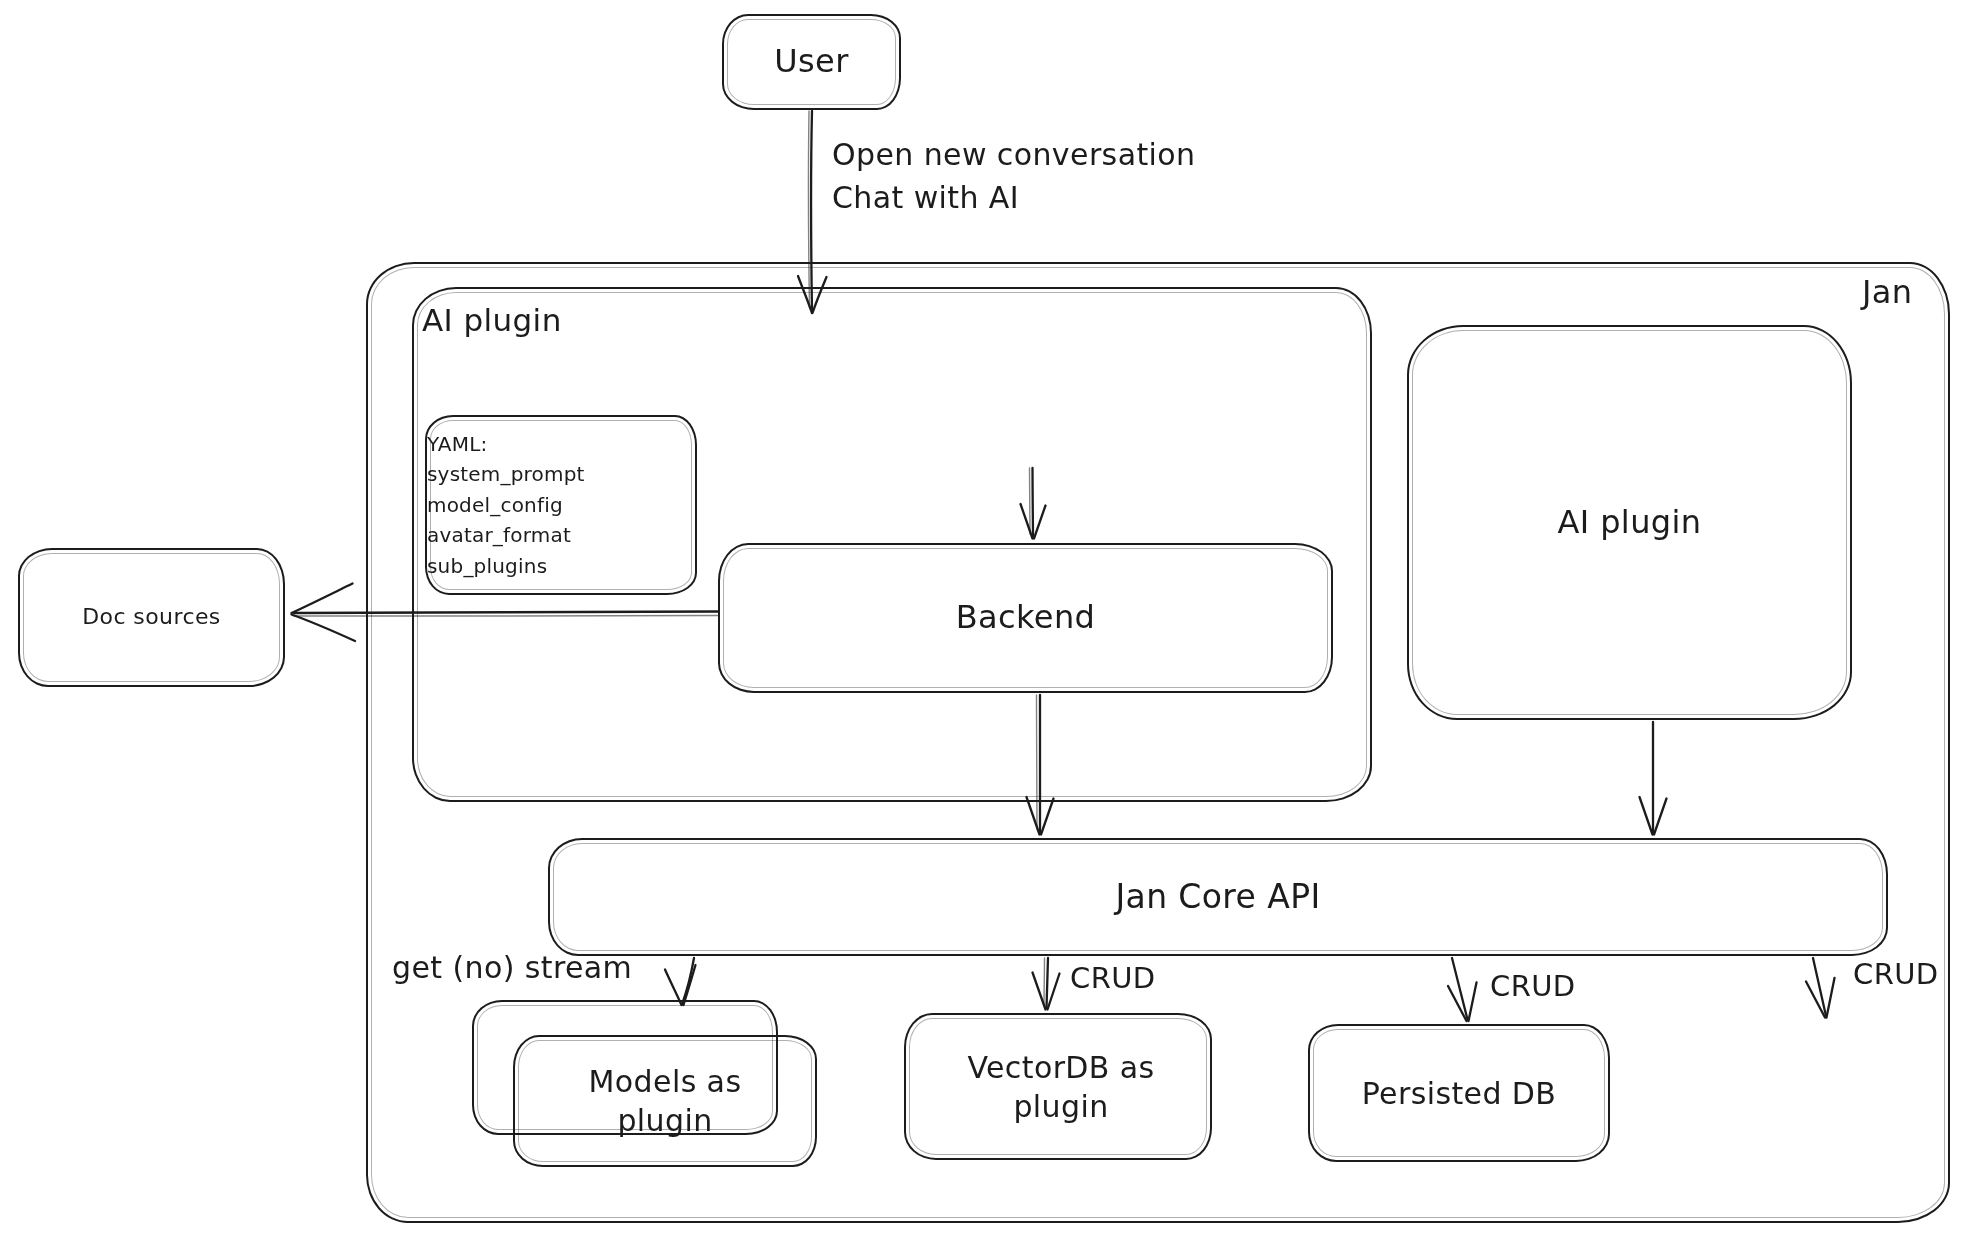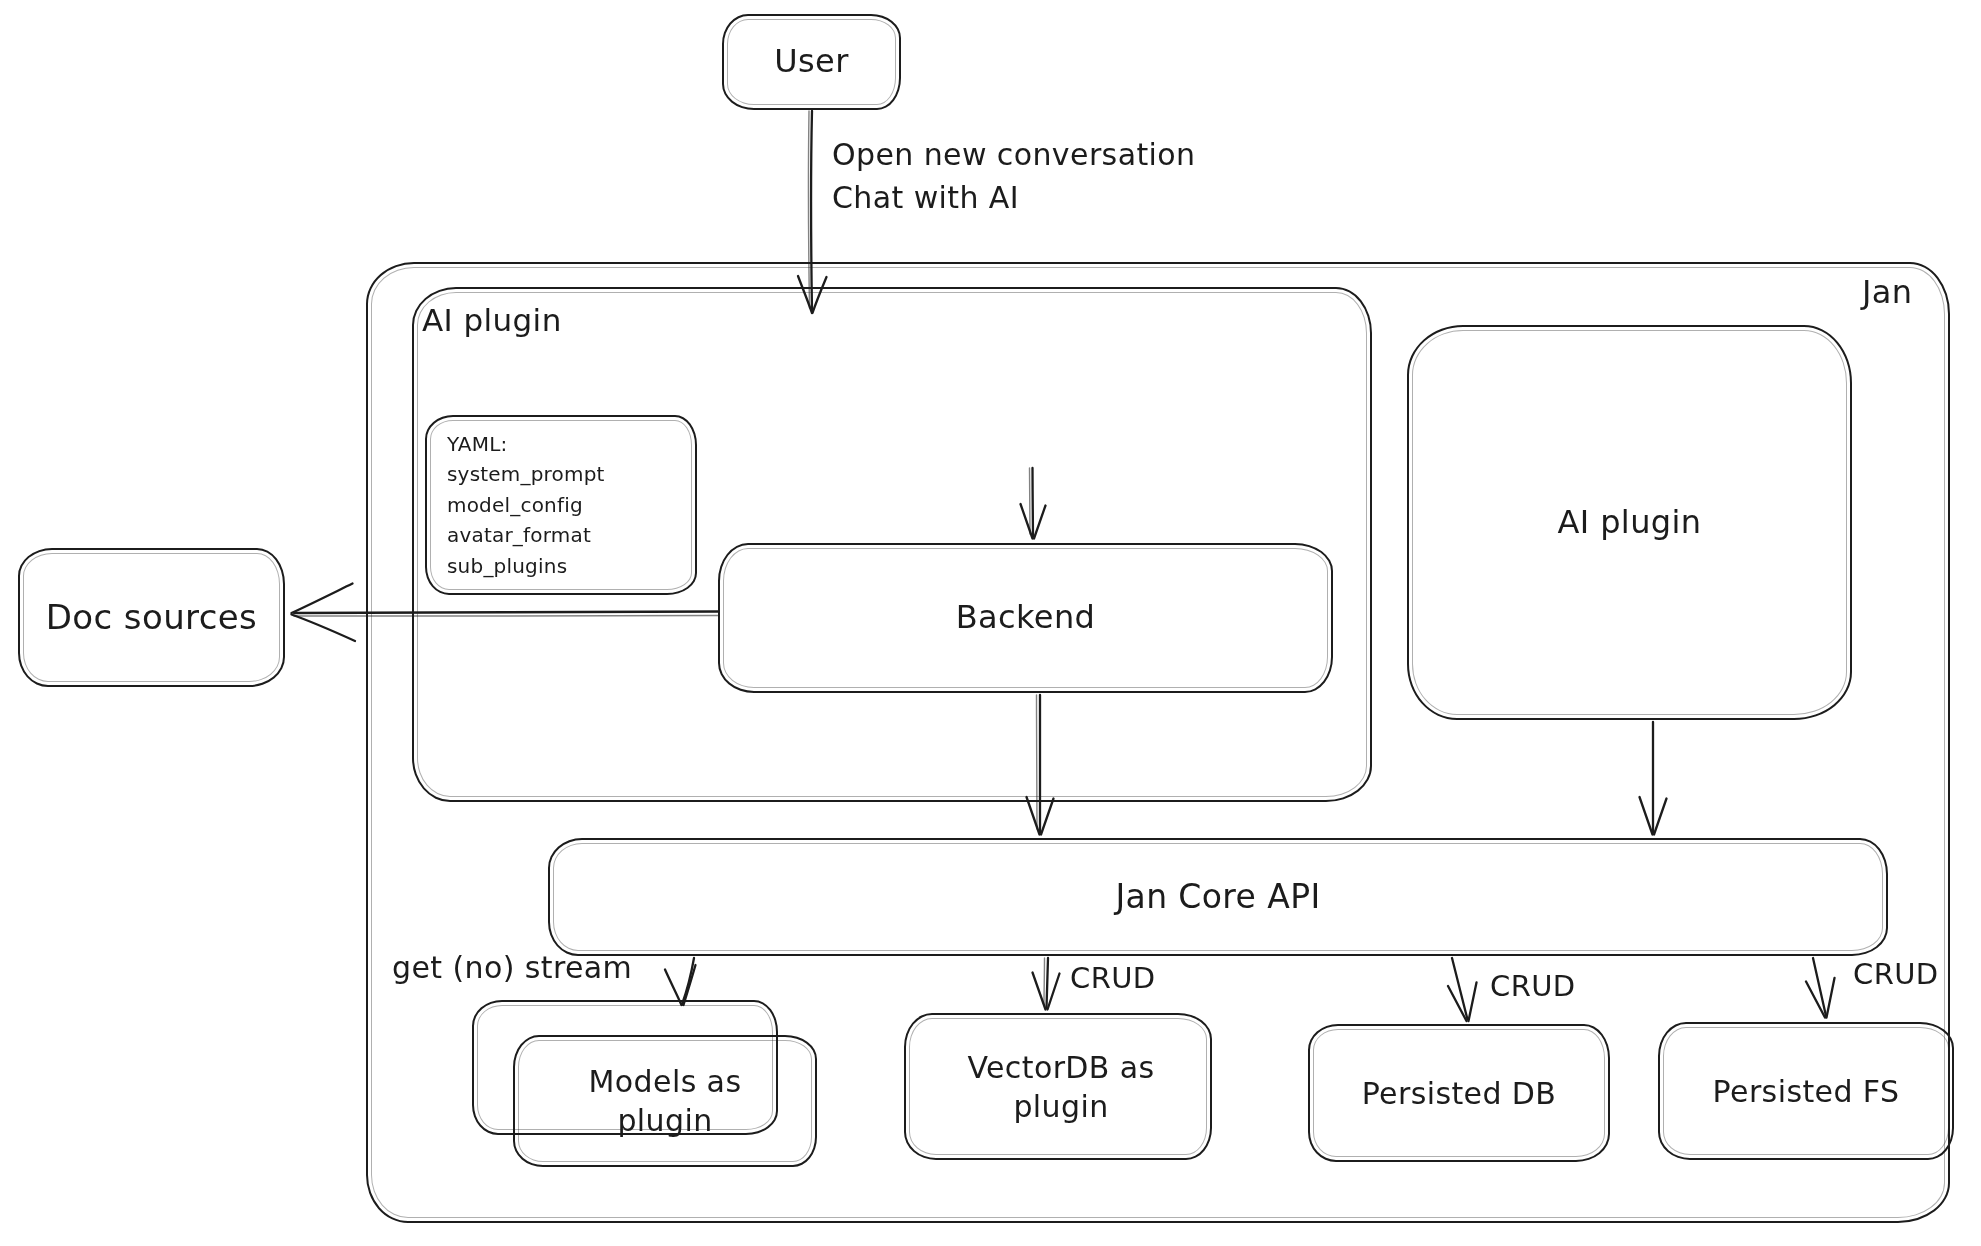--- a/index.html
+++ b/index.html
@@ -31,25 +31,25 @@
                  border-radius: 48px 40px 52px 42px / 42px 52px 40px 48px; z-index: 1; }
   .jan-title   { left: 1862px; top: 272px; font-size: 32px; }
   .group       { left: 412px; top: 287px; width: 960px; height: 515px;
                  border-radius: 44px 36px 46px 38px / 38px 46px 36px 44px; z-index: 2; }
   .group-title { left: 422px; top: 300px; font-size: 31px; }
   .renderer    { left: 718px; top: 318px; width: 615px; height: 148px;
                  border-radius: 36px 30px 38px 28px / 30px 38px 28px 36px; font-size: 32px; z-index: 3; }
   .yaml        { left: 425px; top: 415px; width: 272px; height: 180px;
                  border-radius: 28px 22px 30px 24px / 24px 30px 22px 28px; z-index: 3;
                  display: flex; align-items: center; }
-  .yaml .label { font-size: 20px; line-height: 1.52; text-align: left; padding-left: 20px; letter-spacing: .2px; }
+  .yaml .label { font-size: 20px; line-height: 1.52; text-align: left; letter-spacing: .2px; }
   .backend     { left: 718px; top: 543px; width: 615px; height: 150px;
                  border-radius: 30px 38px 28px 36px / 38px 28px 36px 30px; font-size: 32px; z-index: 3; }
   .doc         { left: 18px;  top: 548px; width: 267px; height: 139px;
-                 border-radius: 34px 28px 36px 30px / 28px 36px 30px 34px; font-size: 34px; z-index: 3; }
+                 border-radius: 34px 28px 36px 30px / 28px 36px 30px 34px; font-size: 22px; z-index: 3; }
   .rightplugin { left: 1407px; top: 325px; width: 445px; height: 395px;
                  border-radius: 56px 48px 58px 50px / 50px 58px 48px 56px; font-size: 32px; z-index: 2; }
   .core        { left: 548px; top: 838px; width: 1340px; height: 118px;
                  border-radius: 34px 28px 36px 30px / 30px 36px 28px 34px; font-size: 33px; z-index: 3; }
   .models-back { left: 472px; top: 1000px; width: 306px; height: 135px;
                  border-radius: 30px 24px 32px 26px / 26px 32px 24px 30px; z-index: 3; }
   .models-front{ left: 513px; top: 1035px; width: 304px; height: 132px;
                  border-radius: 26px 32px 24px 30px / 32px 24px 30px 26px; font-size: 30px; z-index: 4; }
   .vectordb    { left: 904px; top: 1013px; width: 308px; height: 147px;
                  border-radius: 28px 34px 26px 32px / 34px 26px 32px 28px; font-size: 30px; z-index: 3; padding-left: 6px; }
@@ -117,23 +117,20 @@
 
   <div class="node vectordb flexc">
     <span class="label">VectorDB as
 plugin</span>
   </div>
 
   <div class="node pdb flexc">
     <span class="label">Persisted DB</span>
   </div>
 
-  <div class="node pfs flexc">
-    <span class="label">Persisted FS</span>
-  </div>
 
   <div class="floating edge-user label">Open new conversation
 Chat with AI</div>
   <div class="floating edge-stream label">get (no) stream</div>
   <div class="floating crud-1 label">CRUD</div>
   <div class="floating crud-2 label">CRUD</div>
   <div class="floating crud-3 label">CRUD</div>
 
   <svg class="arrows" width="1981" height="1246" viewBox="0 0 1981 1246">
 

